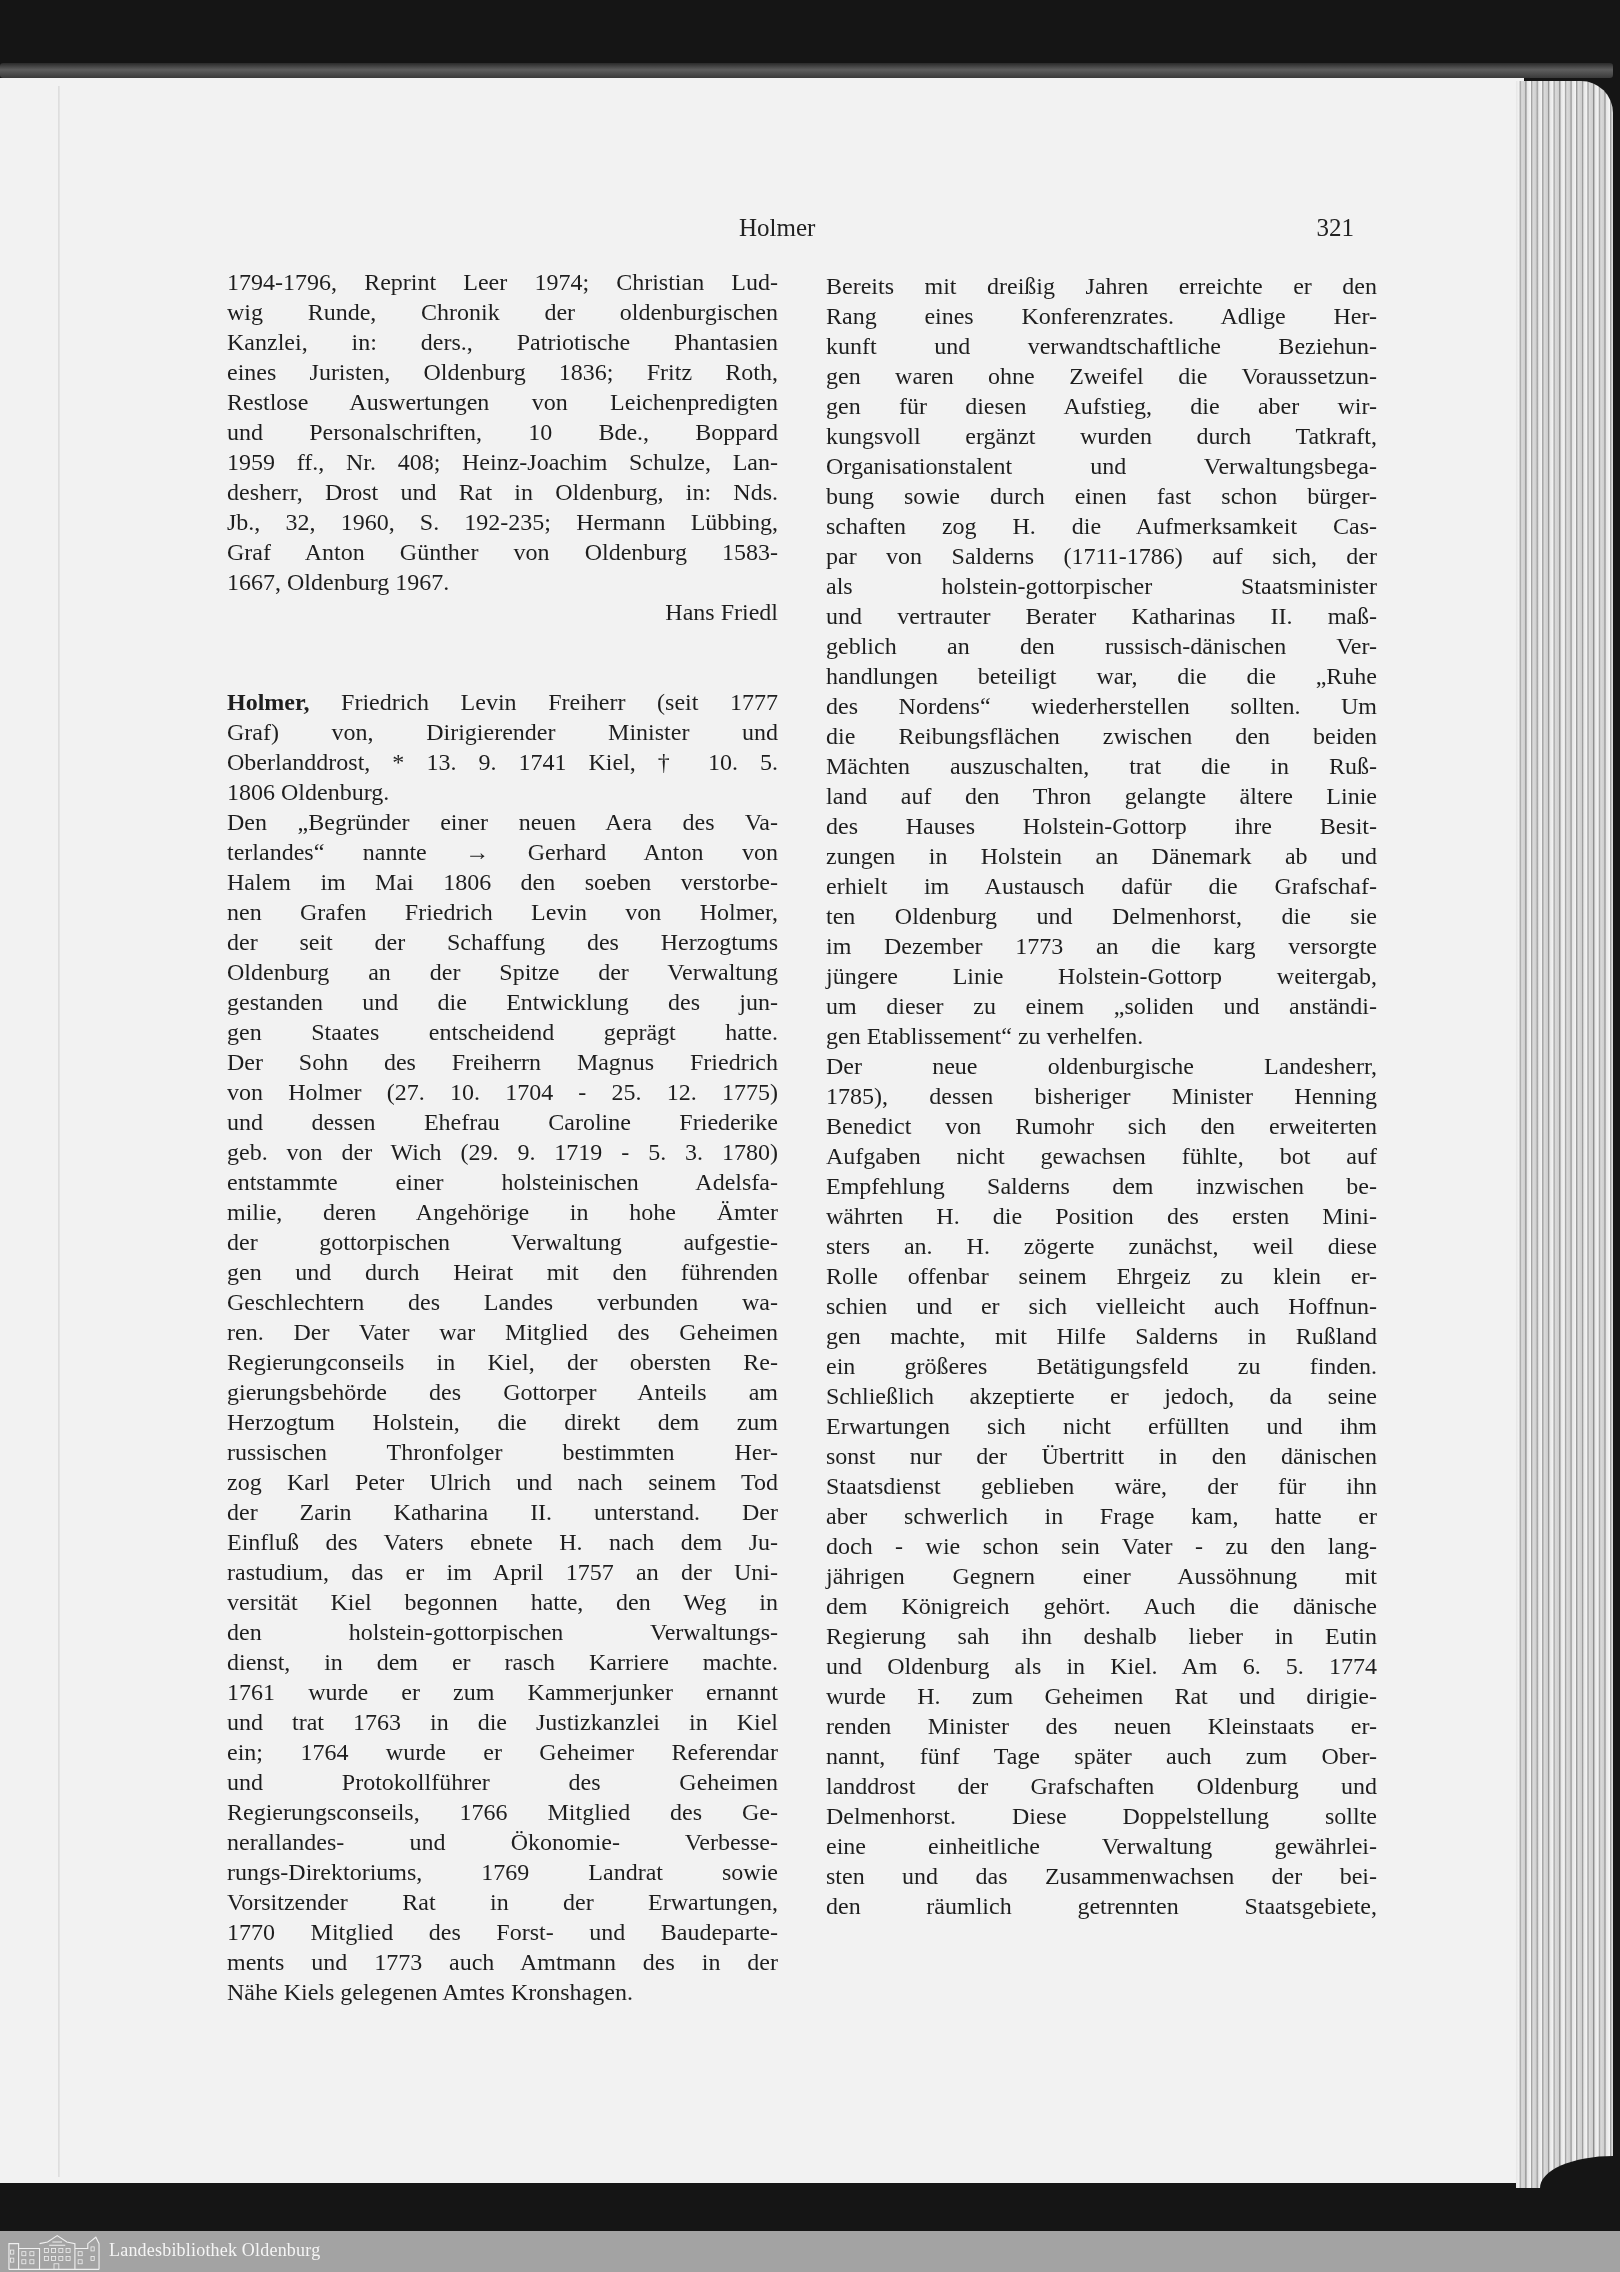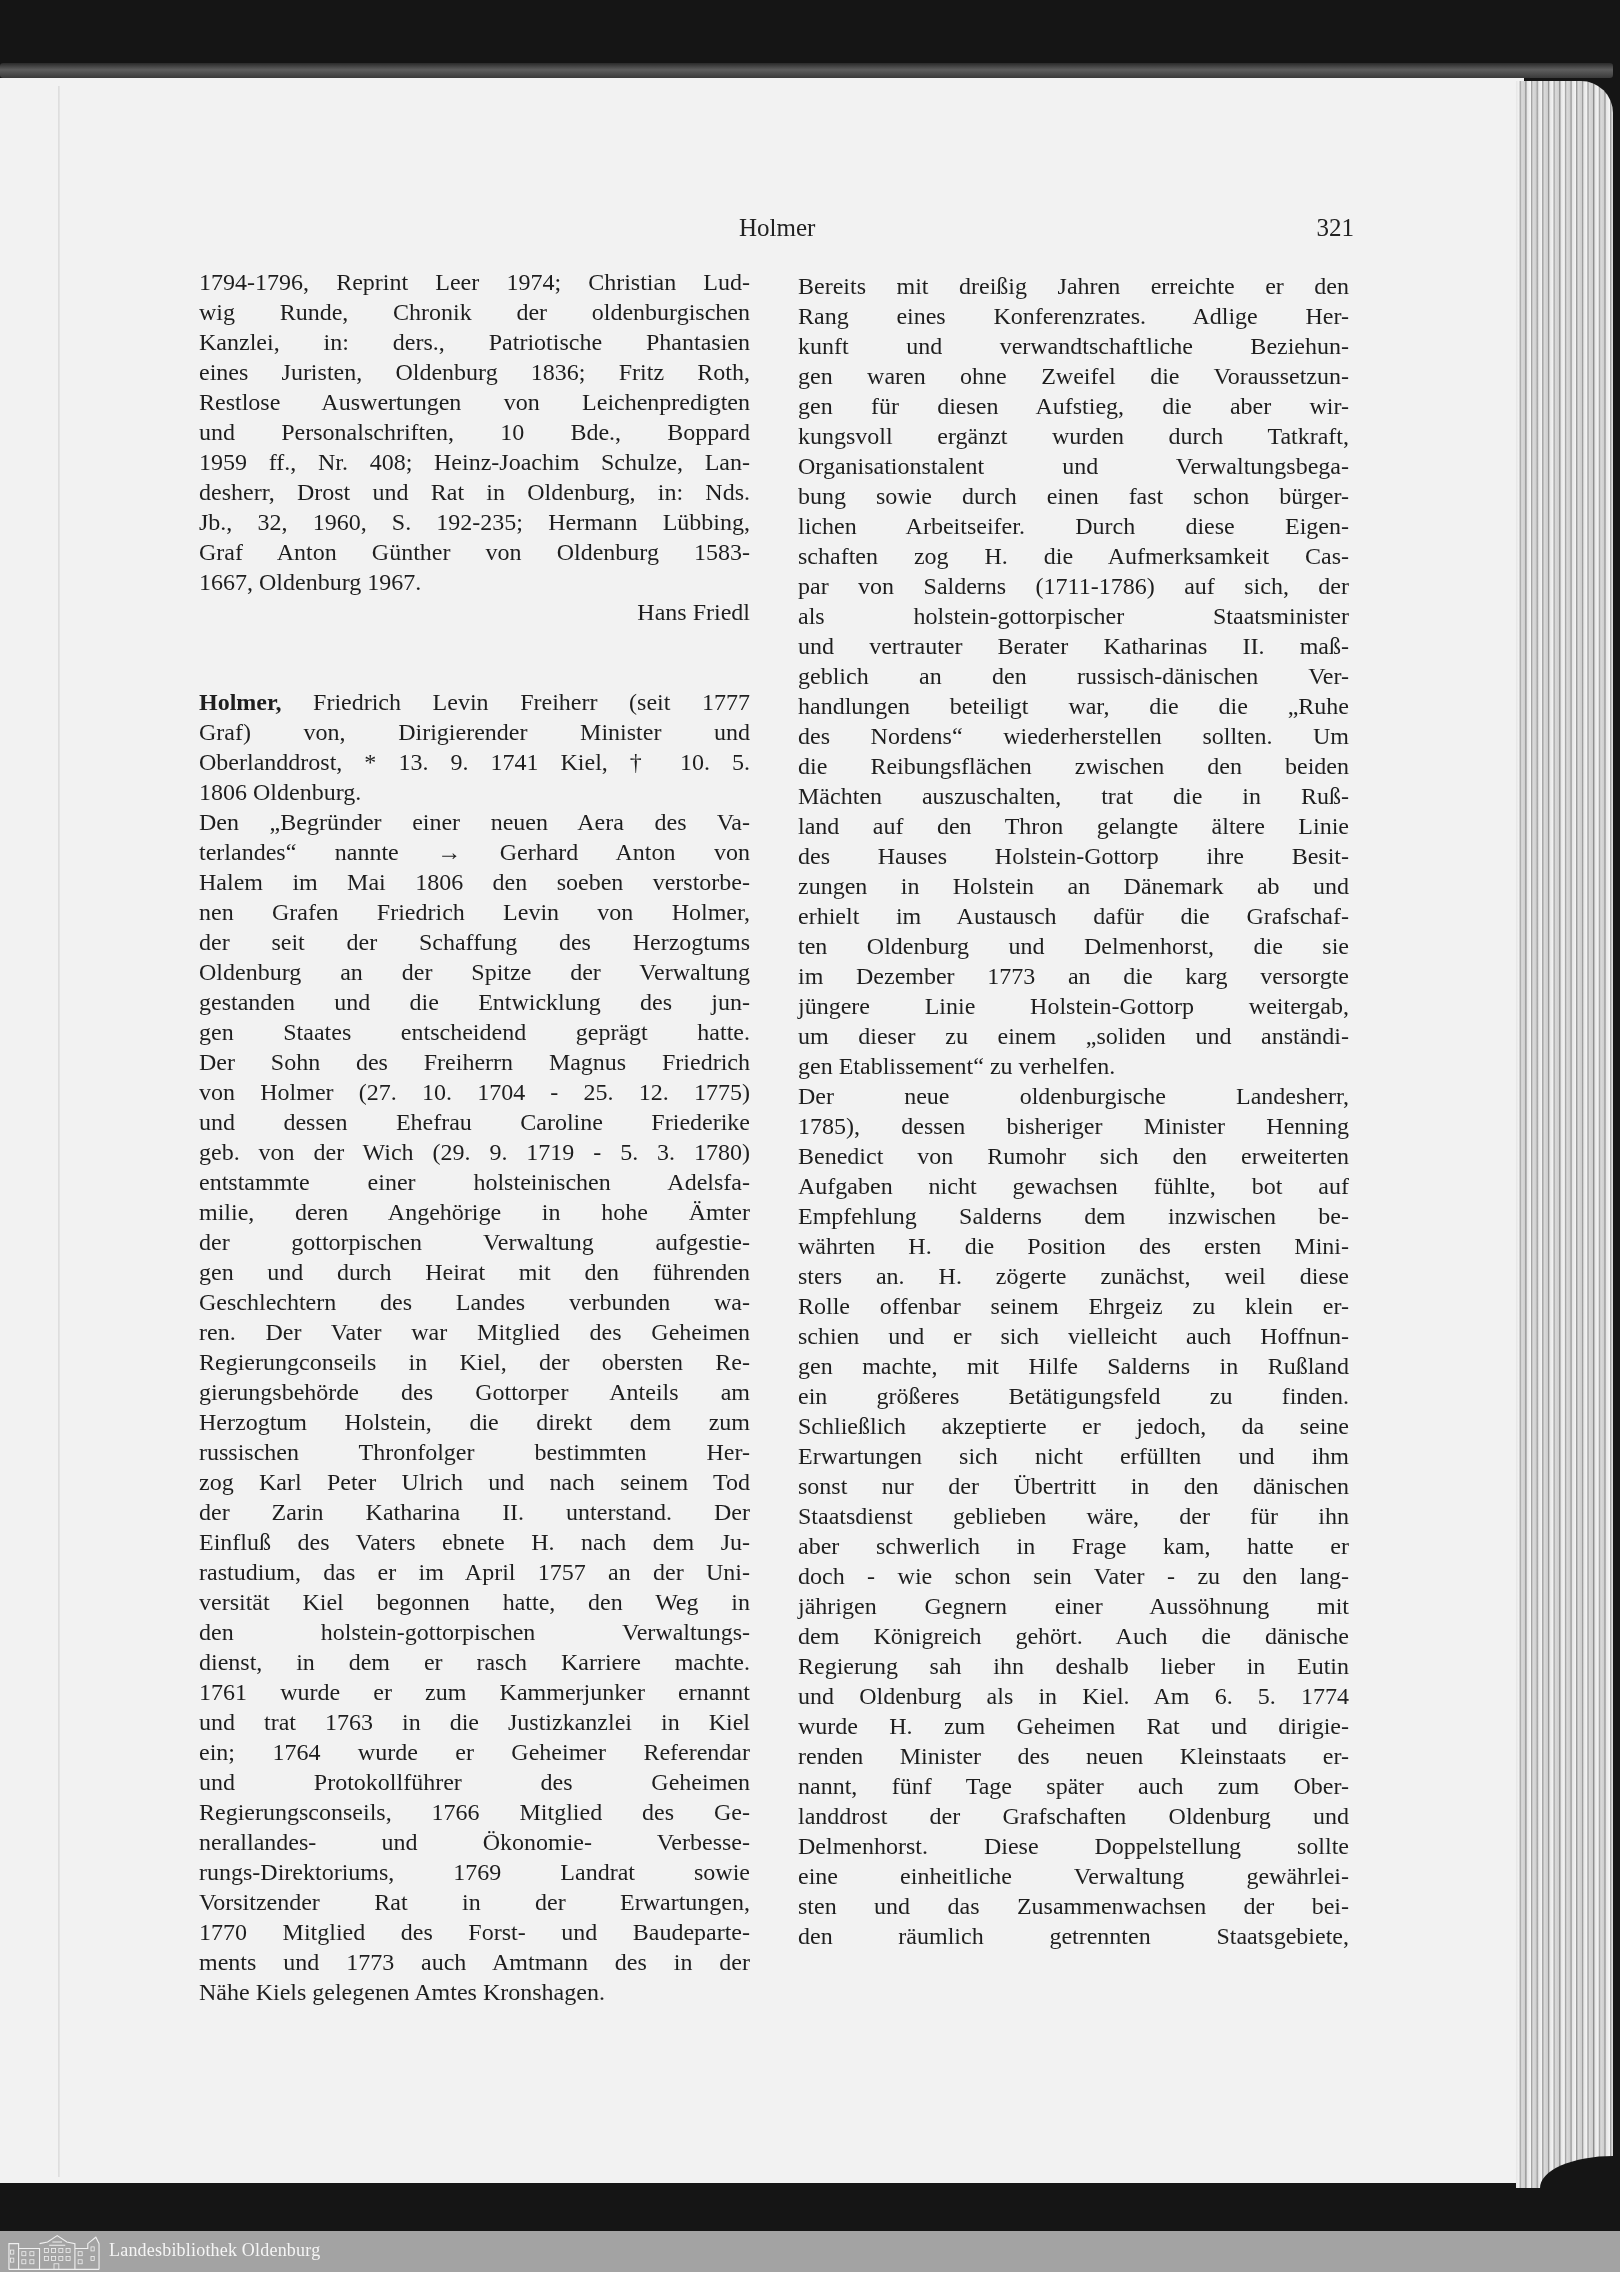--- a/index.html
+++ b/index.html
@@ -50,20 +50,21 @@
     position:absolute; top:214px; font-size:25px; color:#222;
     font-family:"Liberation Serif", "DejaVu Serif", serif;
   }
   .head-title { left:698px;margin-left:41px; }
   .head-page { left:1305px; width:49px; text-align:right; }
 
   .col {
     position:absolute; font-size:24px; color:#1e1e1e;
     font-family:"Liberation Serif", "DejaVu Serif", serif;
     line-height:30px;
+    margin-left:28px;
   }
   .col-left { left:199px; top:267px; width:551px; }
   .col-right { left:798px; top:271px; width:551px; }
   .line {
     display:block; white-space:nowrap; text-align:justify;
     text-align-last:justify; height:30px; overflow:visible;
   }
   .line.last { text-align-last:left; }
   .line.right { text-align:right; text-align-last:right; }
   .gap { height:60px; }
@@ -150,21 +151,20 @@
 <div class="col col-right">
   <div id="right-body">
       <span class="line">Bereits mit dreißig Jahren erreichte er den</span>
       <span class="line">Rang eines Konferenzrates. Adlige Her-</span>
       <span class="line">kunft und verwandtschaftliche Beziehun-</span>
       <span class="line">gen waren ohne Zweifel die Voraussetzun-</span>
       <span class="line">gen für diesen Aufstieg, die aber wir-</span>
       <span class="line">kungsvoll ergänzt wurden durch Tatkraft,</span>
       <span class="line">Organisationstalent und Verwaltungsbega-</span>
       <span class="line">bung sowie durch einen fast schon bürger-</span>
-      <span class="line">lichen Arbeitseifer. Durch diese Eigen-</span>
       <span class="line">schaften zog H. die Aufmerksamkeit Cas-</span>
       <span class="line">par von Salderns (1711-1786) auf sich, der</span>
       <span class="line">als holstein-gottorpischer Staatsminister</span>
       <span class="line">und vertrauter Berater Katharinas II. maß-</span>
       <span class="line">geblich an den russisch-dänischen Ver-</span>
       <span class="line">handlungen beteiligt war, die die „Ruhe</span>
       <span class="line">des Nordens“ wiederherstellen sollten. Um</span>
       <span class="line">die Reibungsflächen zwischen den beiden</span>
       <span class="line">Mächten auszuschalten, trat die in Ruß-</span>
       <span class="line">land auf den Thron gelangte ältere Linie</span>

